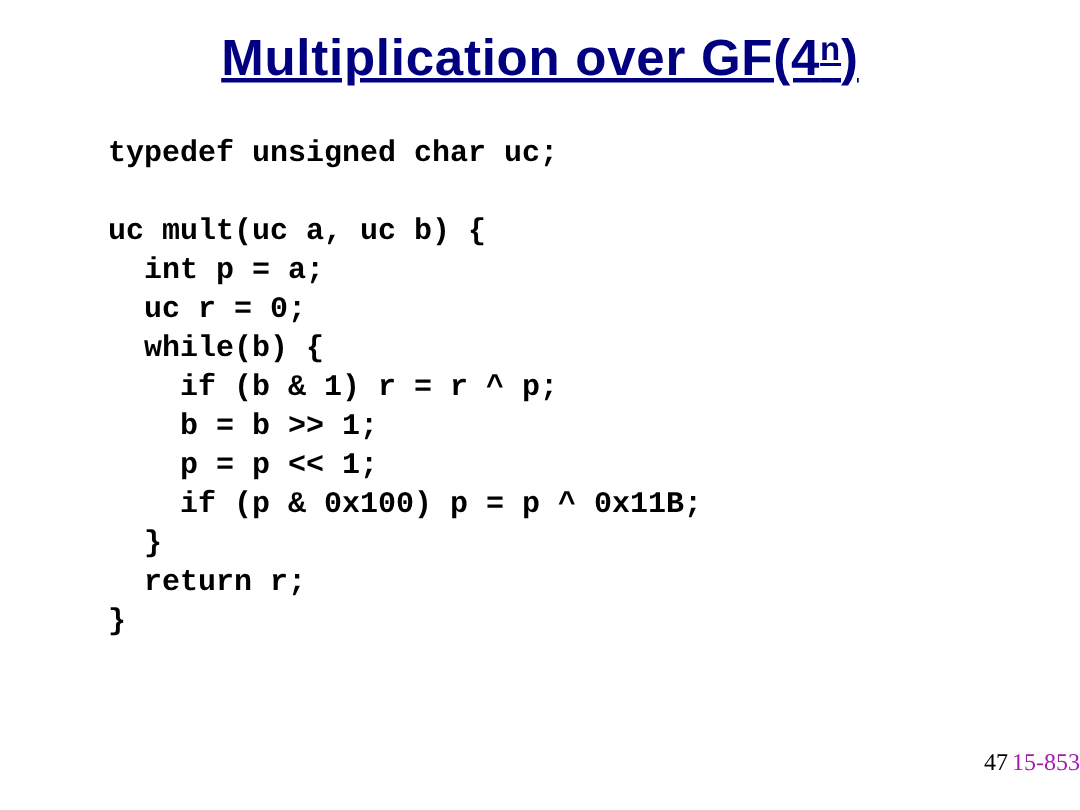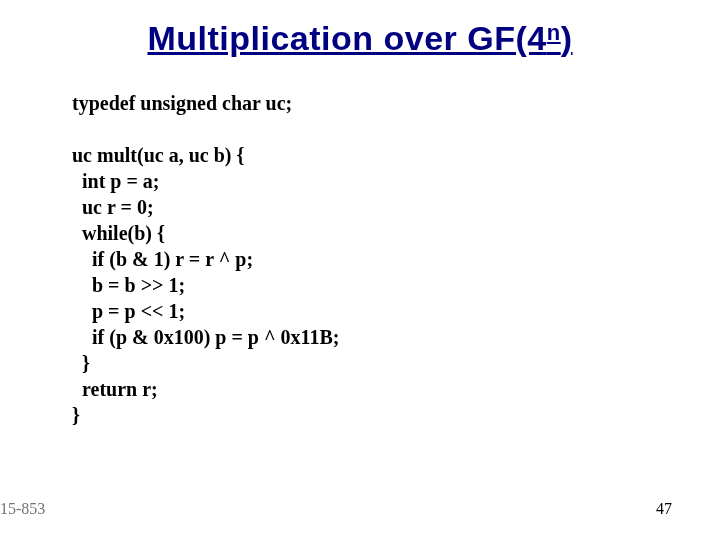--- a/index.html
+++ b/index.html
@@ -35,36 +35,36 @@
     font-size: 22px;
     vertical-align: super;
     position: relative;
     top: 2px;
     text-decoration: underline;
   }
   .code {
     position: absolute;
     top: 90px;
     left: 72px;
-    font-family: Liberation Serif, serif;
+    font-family: Liberation Mono, monospace;
     font-size: 20px;
     font-weight: bold;
     line-height: 1.3;
     white-space: pre;
     color: #000;
   }
   .footer-center {
     position: absolute;
     bottom: 22px;
     left: 0;
     width: 720px;
-    text-align: left;
+    text-align: right;
     font-family: "Times New Roman", Times, serif;
     font-size: 16px;
-    color: #737373;
+    color: #a21caf;
   }
   .footer-right {
     position: absolute;
     bottom: 22px;
     right: 48px;
     font-family: "Times New Roman", Times, serif;
     font-size: 16px;
     color: #000;
   }
 </style>

